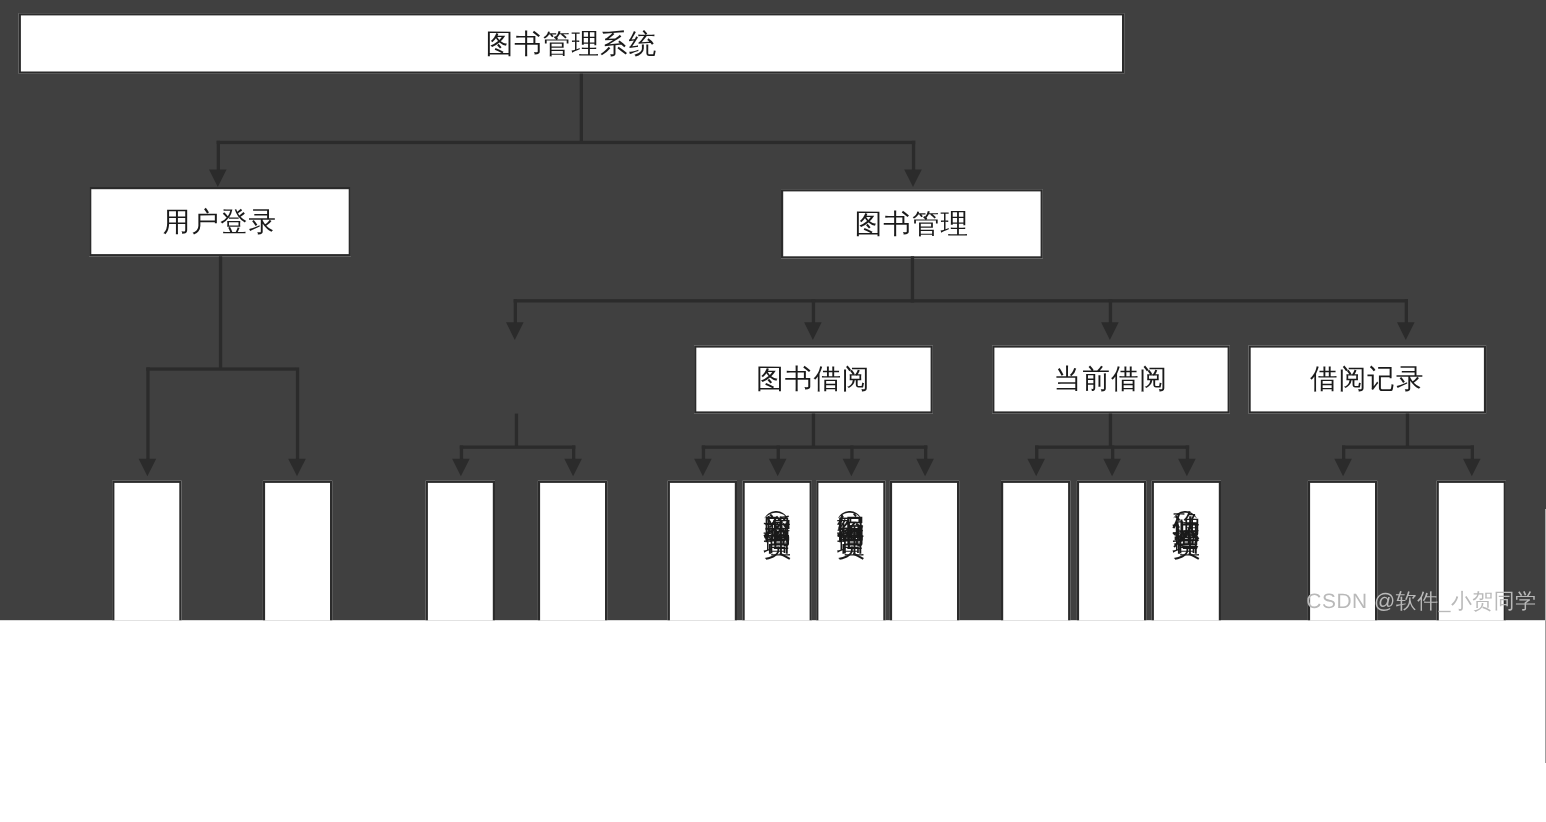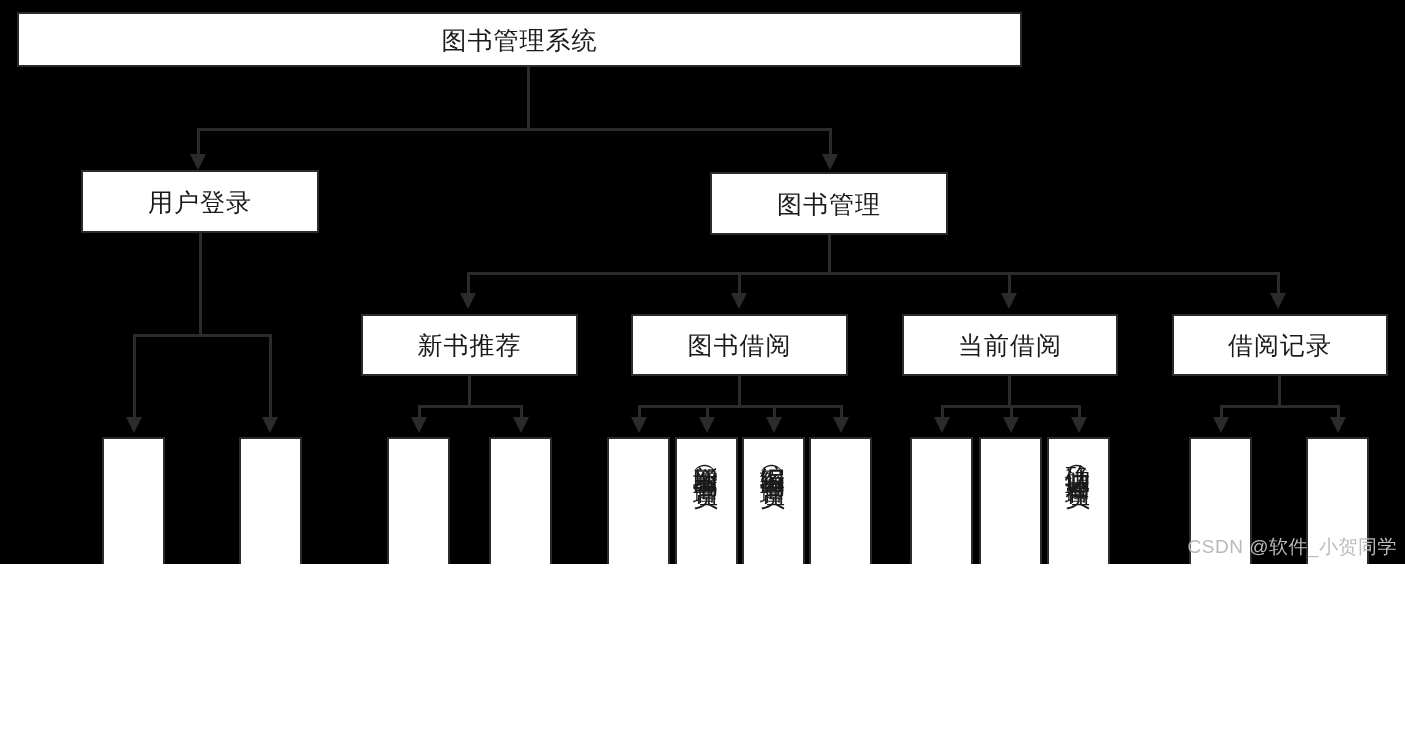--- a/index.html
+++ b/index.html
@@ -7,21 +7,21 @@
     padding: 0;
     background: #ffffff;
   }
   body {
     font-family: "Liberation Sans", "DejaVu Sans", sans-serif;
   }
   #canvas {
     position: relative;
     width: 1405px;
     height: 564px;
-    background: #000000;
+    background: #404040;
     overflow: hidden;
   }
   .node {
     position: absolute;
     box-sizing: border-box;
     border: 2px solid #2b2b2b;
     background: #ffffff;
     display: flex;
     align-items: center;
     justify-content: center;
@@ -110,30 +110,27 @@
   <div class="edge hline" style="left:467px; top:272px; width:813px;"></div>
   <div class="edge vline" style="left:467px; top:272px; height:24px;"></div>
   <div class="arrow" style="left:460px; top:293px;"></div>
   <div class="edge vline" style="left:738px; top:272px; height:24px;"></div>
   <div class="arrow" style="left:731px; top:293px;"></div>
   <div class="edge vline" style="left:1008px; top:272px; height:24px;"></div>
   <div class="arrow" style="left:1001px; top:293px;"></div>
   <div class="edge vline" style="left:1277px; top:272px; height:24px;"></div>
   <div class="arrow" style="left:1270px; top:293px;"></div>
 
-  <div class="node h" style="left:361px; top:314px; width:217px; height:62px;">
-    <span>新书推荐</span>
-  </div>
   <div class="node h" style="left:902px; top:314px; width:216px; height:62px;">
     <span>当前借阅</span>
   </div>
   <div class="node h" style="left:631px; top:314px; width:217px; height:62px;">
     <span>图书借阅</span>
   </div>
-  <div class="node h" style="left:1172px; top:314px; width:216px; height:62px;">
+  <div class="node h" style="left:1135px; top:314px; width:216px; height:62px;">
     <span>借阅记录</span>
   </div>
 
   <div class="edge vline" style="left:468px; top:376px; height:30px;"></div>
   <div class="edge hline" style="left:418px; top:405px; width:105px;"></div>
   <div class="edge vline" style="left:418px; top:405px; height:15px;"></div>
   <div class="arrow" style="left:411px; top:417px;"></div>
   <div class="edge vline" style="left:520px; top:405px; height:15px;"></div>
   <div class="arrow" style="left:513px; top:417px;"></div>
 

